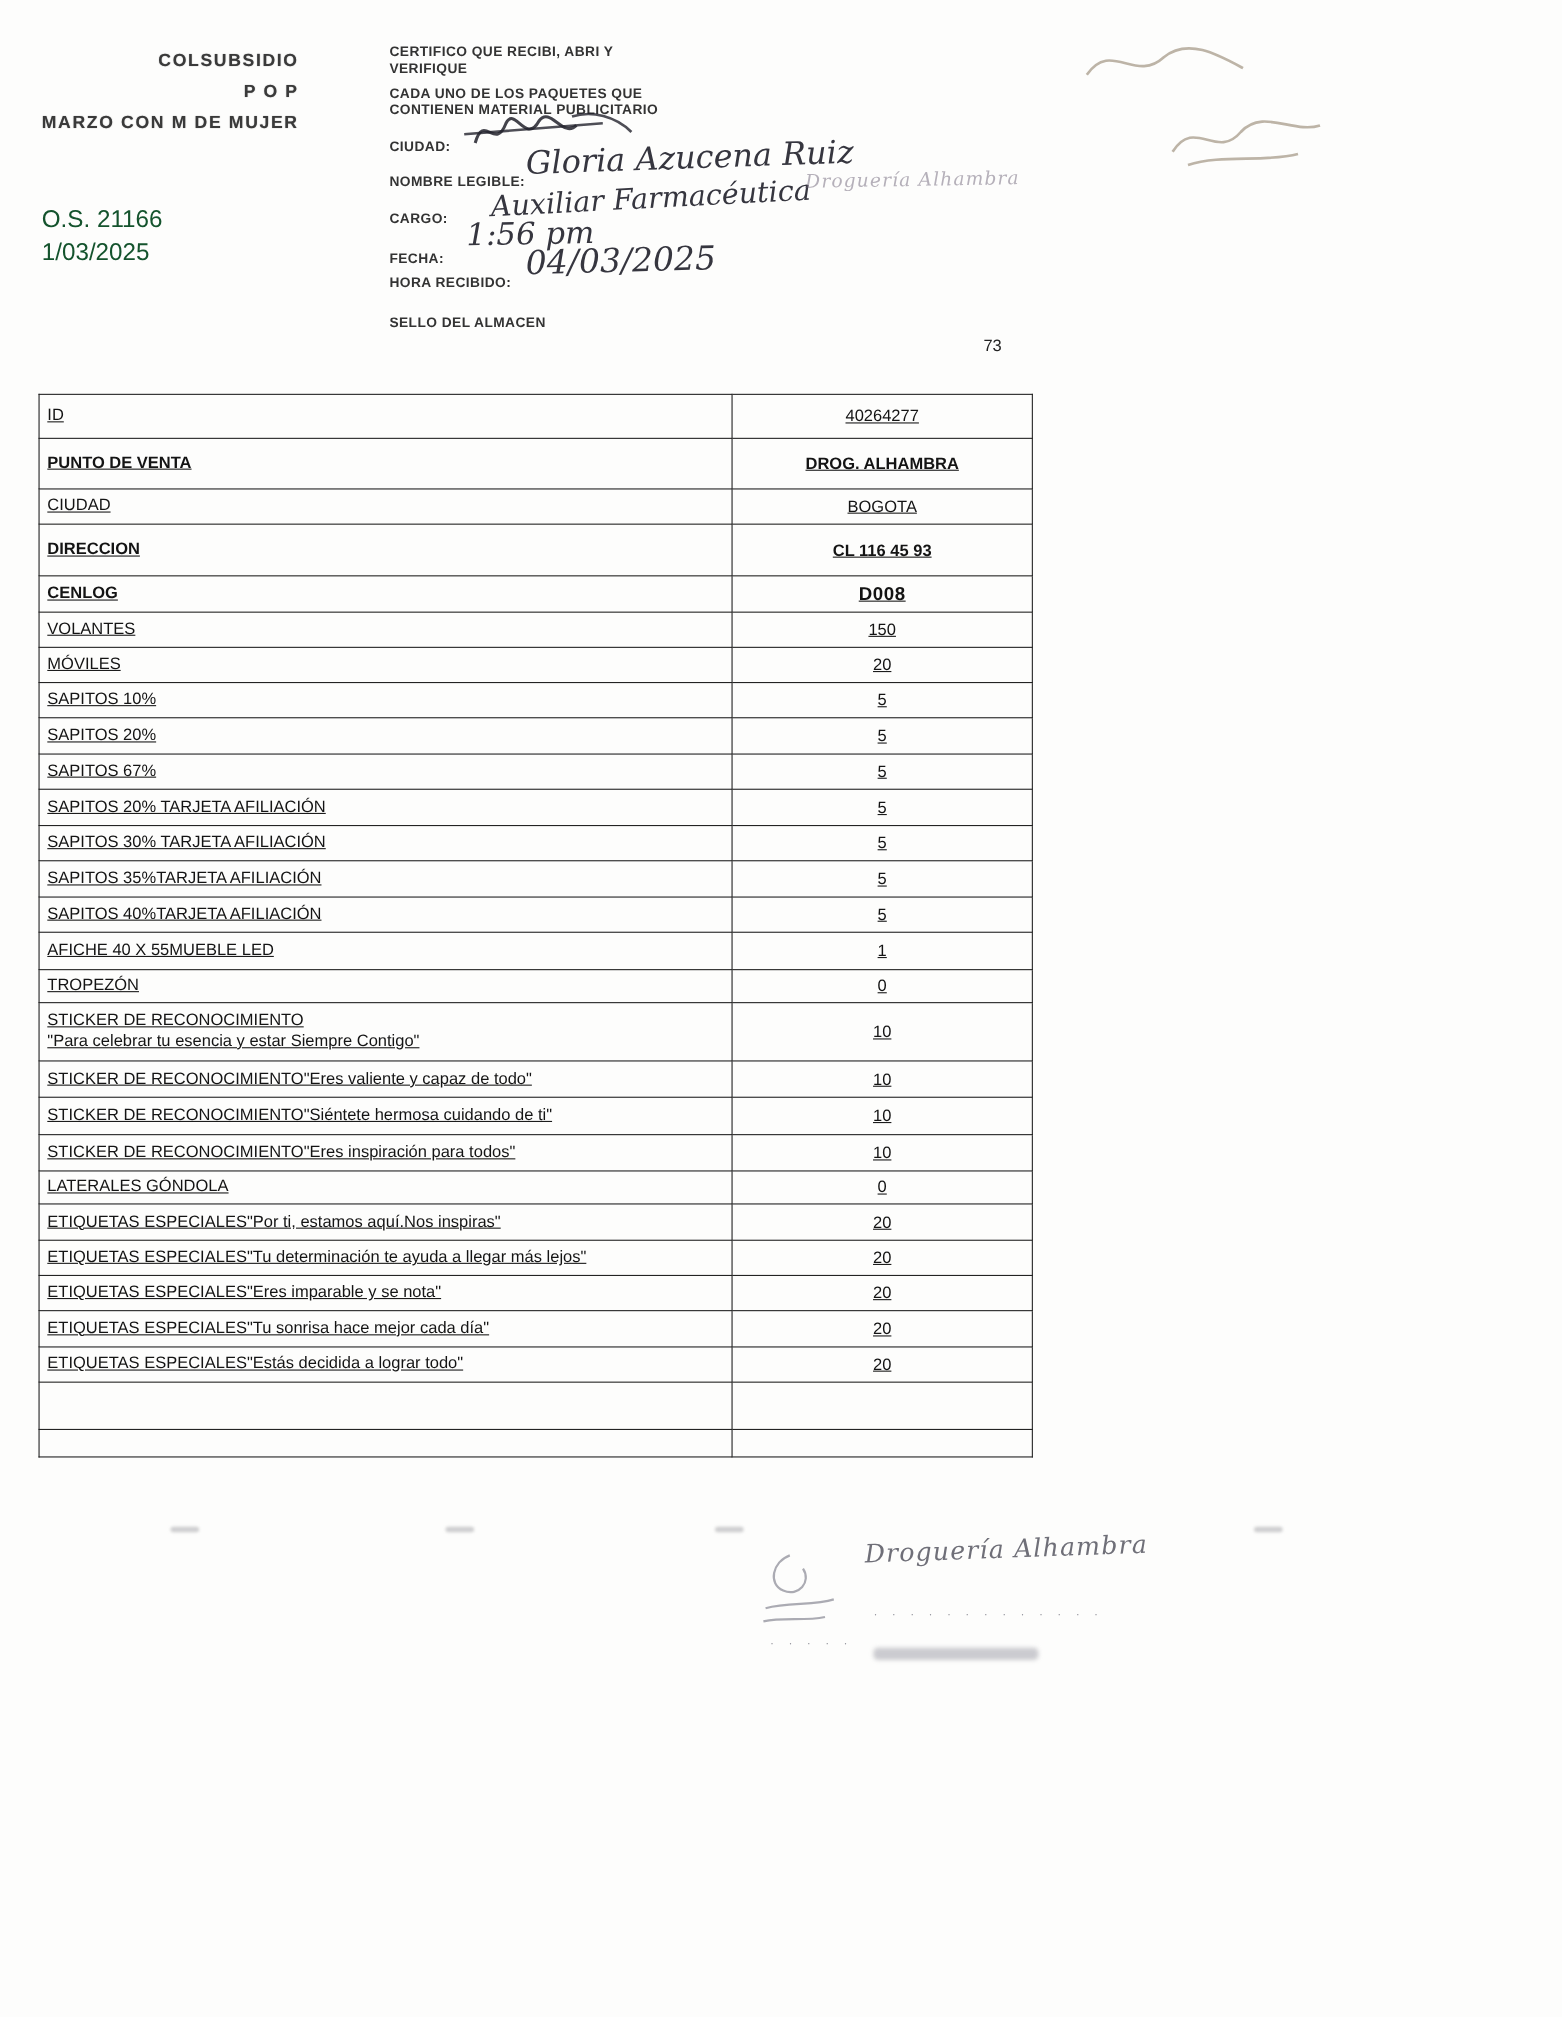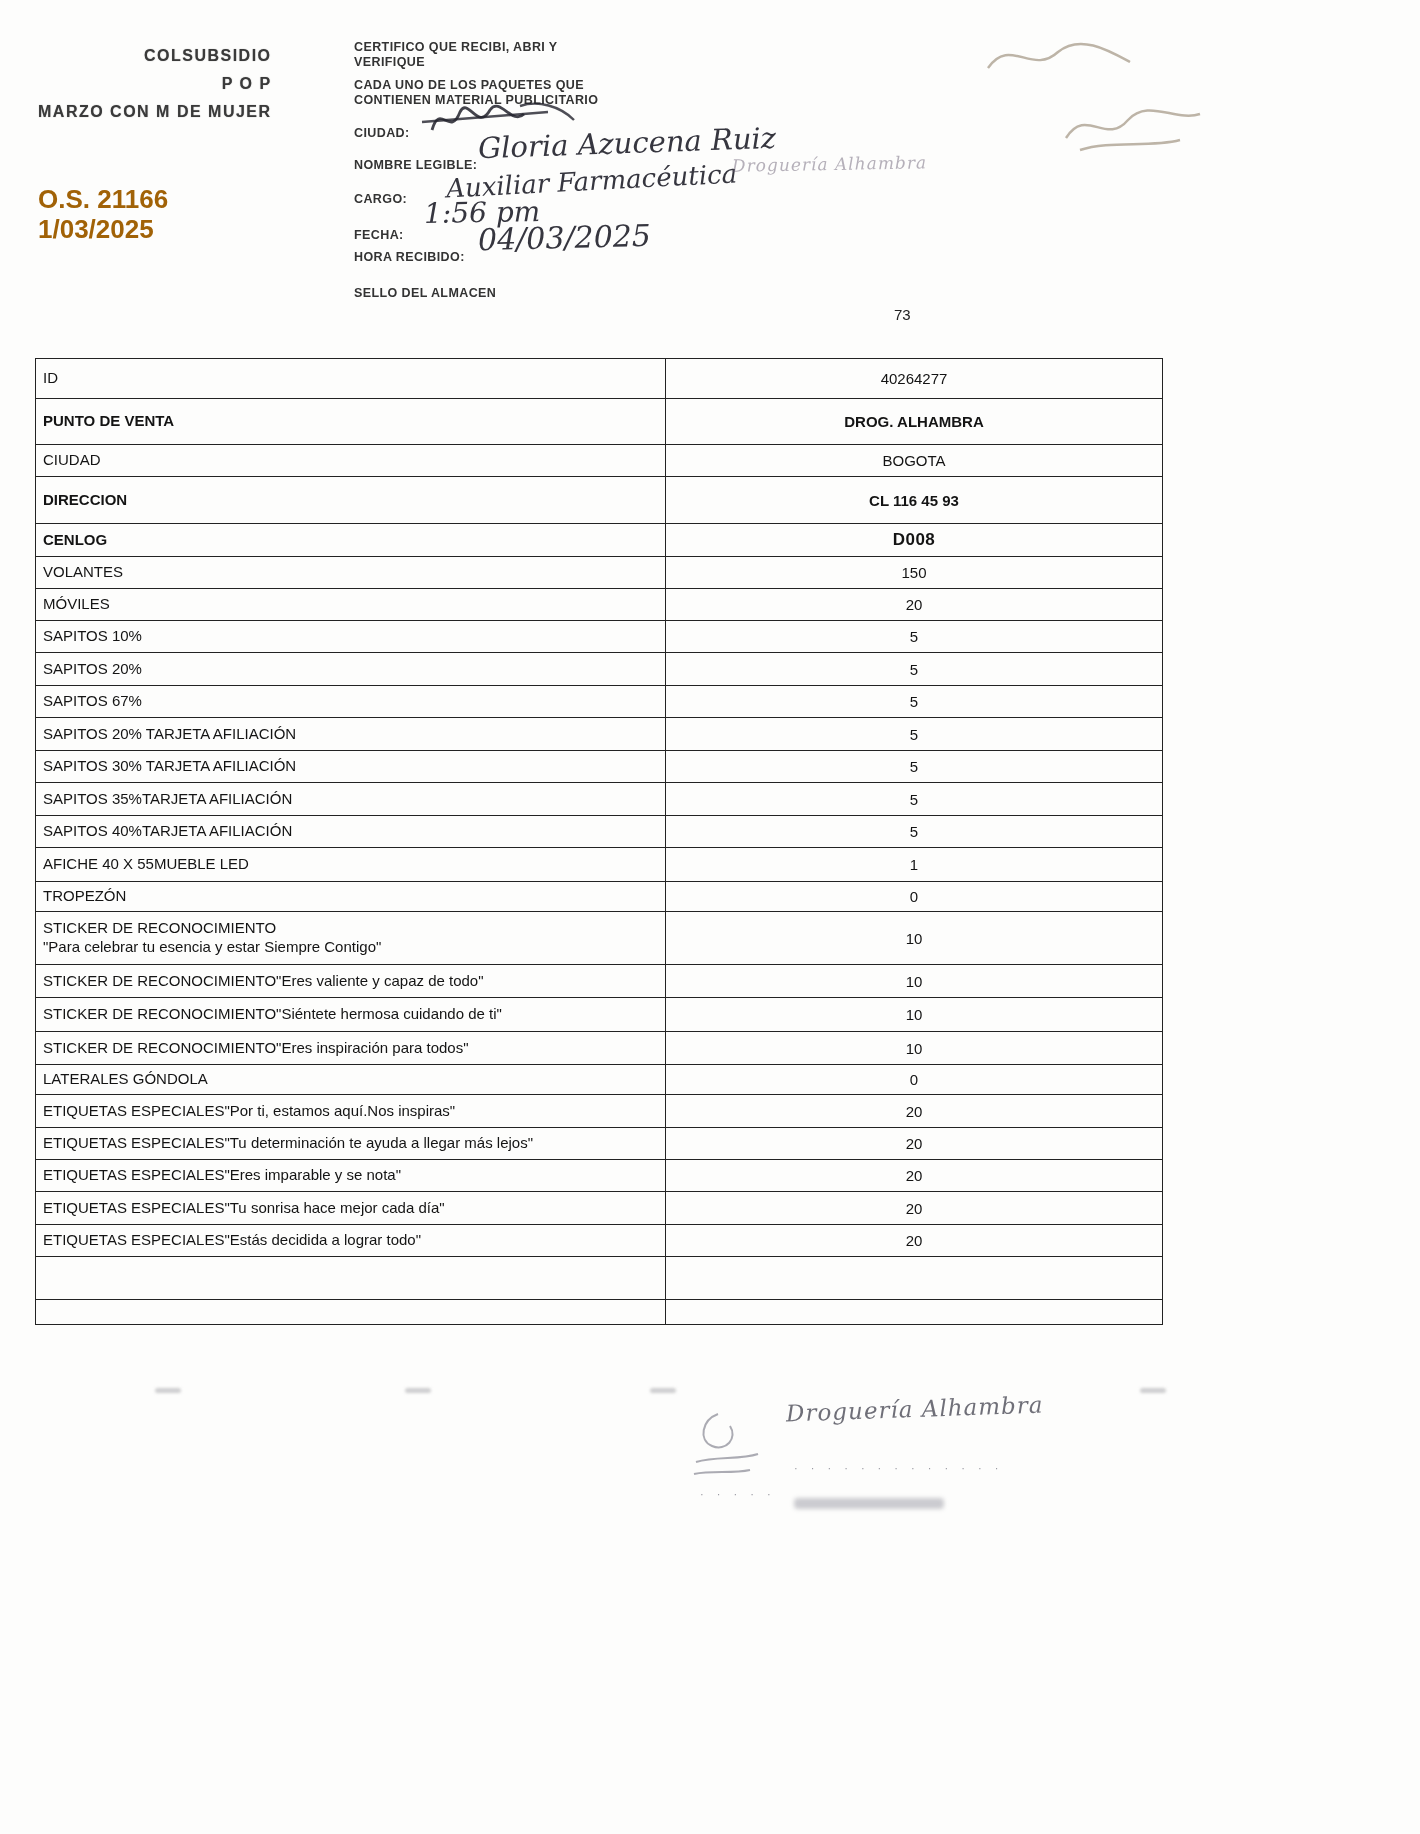--- a/index.html
+++ b/index.html
@@ -8,21 +8,21 @@
     font-family:"Liberation Sans", sans-serif; color:#1c1c1c; overflow:hidden;
     margin:0 auto;
   }
   
   .hdr-left { position:absolute; left:38px; top:42px; }
   .hdr-left div {
     font-weight:bold; font-size:16px; letter-spacing:1.5px; color:#3a3a3a;
     line-height:28px; text-shadow:0 0 1px rgba(60,60,60,.55);text-align:right;
   }
   .os-block { position:absolute; left:38px; top:184px; }
-  .os-block div { font-weight:bold; font-size:26px; color:#a16207; line-height:30px; }
+  .os-block div { font-weight:normal; font-size:22px; color:#14532d; line-height:30px; }
 
   
   .cert { position:absolute; left:354px; top:40px; width:420px; }
   .cert .stmt { font-weight:bold; font-size:12.5px; letter-spacing:.4px; color:#333; line-height:15px; }
   .stmt-gap { margin-top:8px; }
   .fld-label {
     position:absolute; font-weight:bold; font-size:12.5px; letter-spacing:.4px; color:#333;
     white-space:nowrap;
   }
   .hand {
@@ -40,22 +40,22 @@
   }
   .stamp-top { left:732px; top:154px; font-size:17px; transform:rotate(-1deg); }
 
   .sig-svg { position:absolute; left:420px; top:96px; }
   .scribble { position:absolute; }
 
   .page-number { position:absolute; left:894px; top:306px; font-size:15px; color:#222; }
 
   
   table.pop {
-    position:absolute; left:35px; top:358px; width:1128px;
-    border-collapse:collapse; table-layout:fixed;
+    position:absolute; left:35px; top:358px; width:904px;
+    border-collapse:collapse; table-layout:fixed;text-decoration:underline;
   }
   .pop td {
     border:1.6px solid #232323; font-size:15px; padding:1px 7px; color:#141414;
     vertical-align:middle;
   }
   .pop td.lab { width:615px; white-space:pre-line; line-height:1.25; text-align:left; }
   .pop td.val { text-align:center; }
   .pop .center { text-align:center; }
   .pop .bold { font-weight:bold; }
   .pop .big { font-size:17px; letter-spacing:.5px; }

